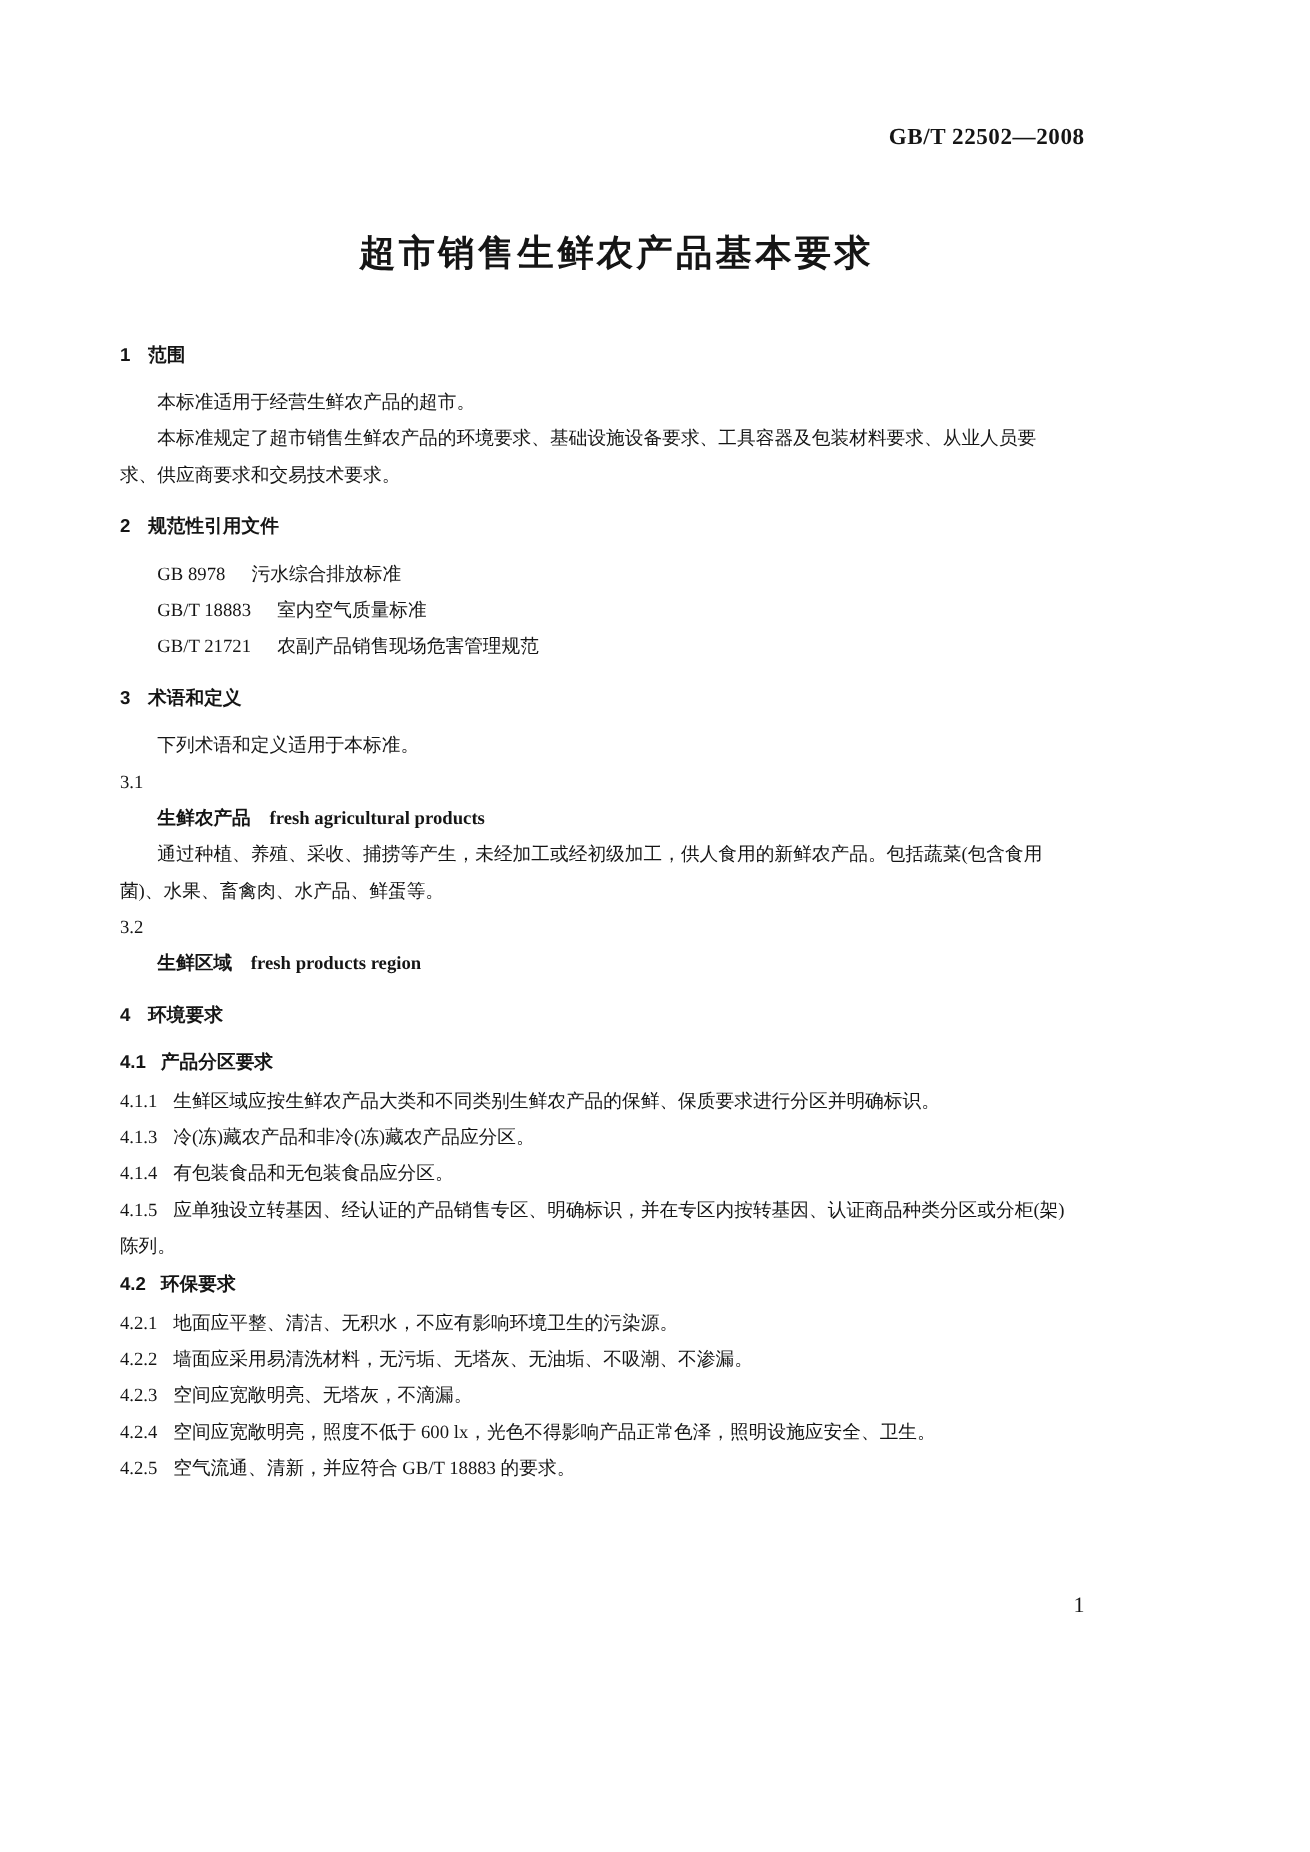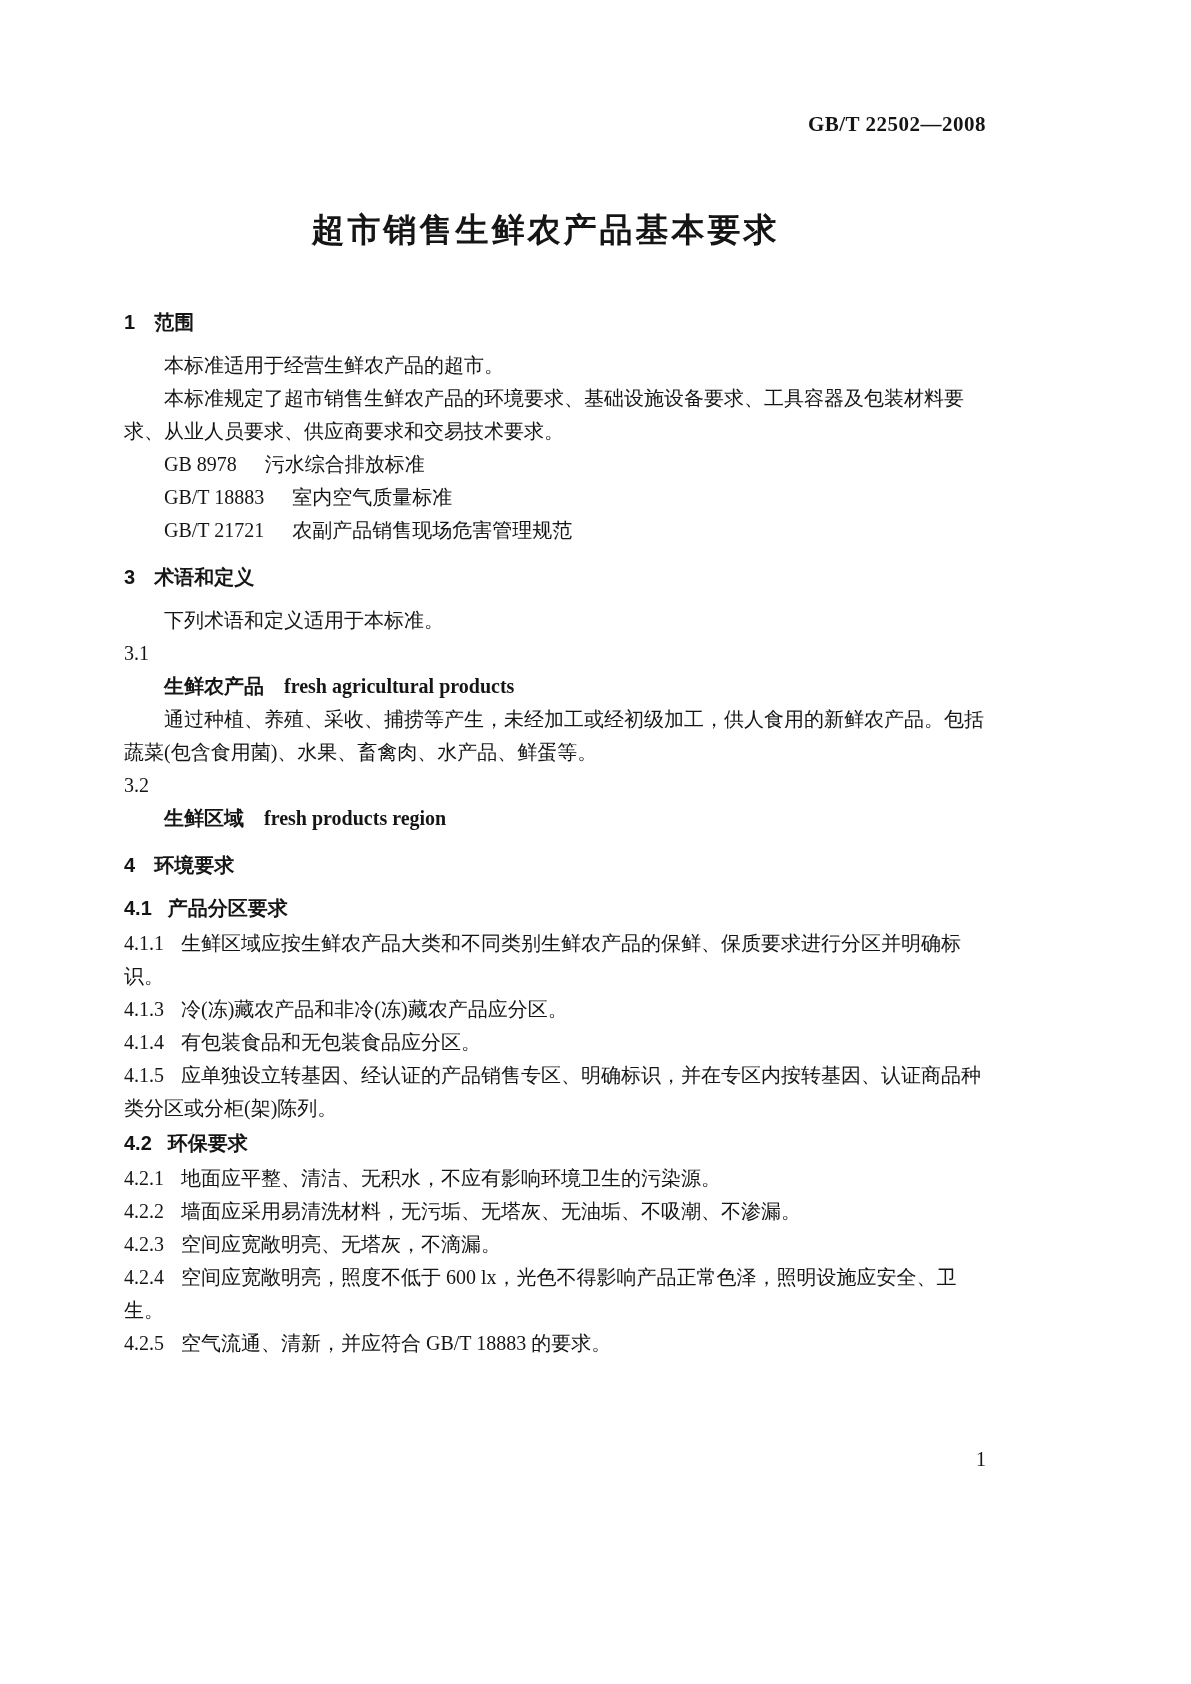--- a/index.html
+++ b/index.html
@@ -23,35 +23,35 @@
     width: 861px;
     text-align: right;
     font-size: 21px;
     font-weight: 700;
     font-family: "Liberation Serif", "DejaVu Serif", serif;
     letter-spacing: 0.5px;
   }
   .doc-title {
     position: absolute;
     top: 208px;
-    left: 115px;
+    left: 130px;
     width: 861px;
     margin: 0;
     text-align: center;
     font-size: 33px;
     font-weight: 700;
     letter-spacing: 3px;
     font-family: Liberation Sans, sans-serif;
   }
   .content {
     position: absolute;
     top: 292px;
-    left: 124px;
+    left: 109px;
     width: 861px;
-    font-size: 20px;
+    font-size: 17px;
     line-height: 33px;
   }
   .blk { margin: 0; }
   .blk .no { display: inline-block; }
 
   
   .h1 {
     font-family: "Liberation Sans", "DejaVu Sans", sans-serif;
     font-weight: 700;
     margin: 14px 0 10px 0;
@@ -106,20 +106,21 @@
 
 <div class="page">
   <div class="std-number">GB/T 22502—2008</div>
 
   <h1 class="doc-title">超市销售生鲜农产品基本要求</h1>
 
   <div class="content" id="content">
       <div class="blk h1"><span class="no">1</span><span>范围</span></div>
       <div class="blk p">本标准适用于经营生鲜农产品的超市。</div>
       <div class="blk p">本标准规定了超市销售生鲜农产品的环境要求、基础设施设备要求、工具容器及包装材料要求、从业人员要求、供应商要求和交易技术要求。</div>
+      <div class="blk h1"><span class="no">2</span><span>规范性引用文件</span></div>
       <div class="blk ref"><span class="no">GB 8978</span><span>污水综合排放标准</span></div>
       <div class="blk ref"><span class="no">GB/T 18883</span><span>室内空气质量标准</span></div>
       <div class="blk ref"><span class="no">GB/T 21721</span><span>农副产品销售现场危害管理规范</span></div>
       <div class="blk h1"><span class="no">3</span><span>术语和定义</span></div>
       <div class="blk p">下列术语和定义适用于本标准。</div>
       <div class="blk num">3.1</div>
       <div class="blk term"><span class="term-zh">生鲜农产品</span><span class="term-en">fresh agricultural products</span></div>
       <div class="blk p">通过种植、养殖、采收、捕捞等产生，未经加工或经初级加工，供人食用的新鲜农产品。包括蔬菜(包含食用菌)、水果、畜禽肉、水产品、鲜蛋等。</div>
       <div class="blk num">3.2</div>
       <div class="blk term"><span class="term-zh">生鲜区域</span><span class="term-en">fresh products region</span></div>

